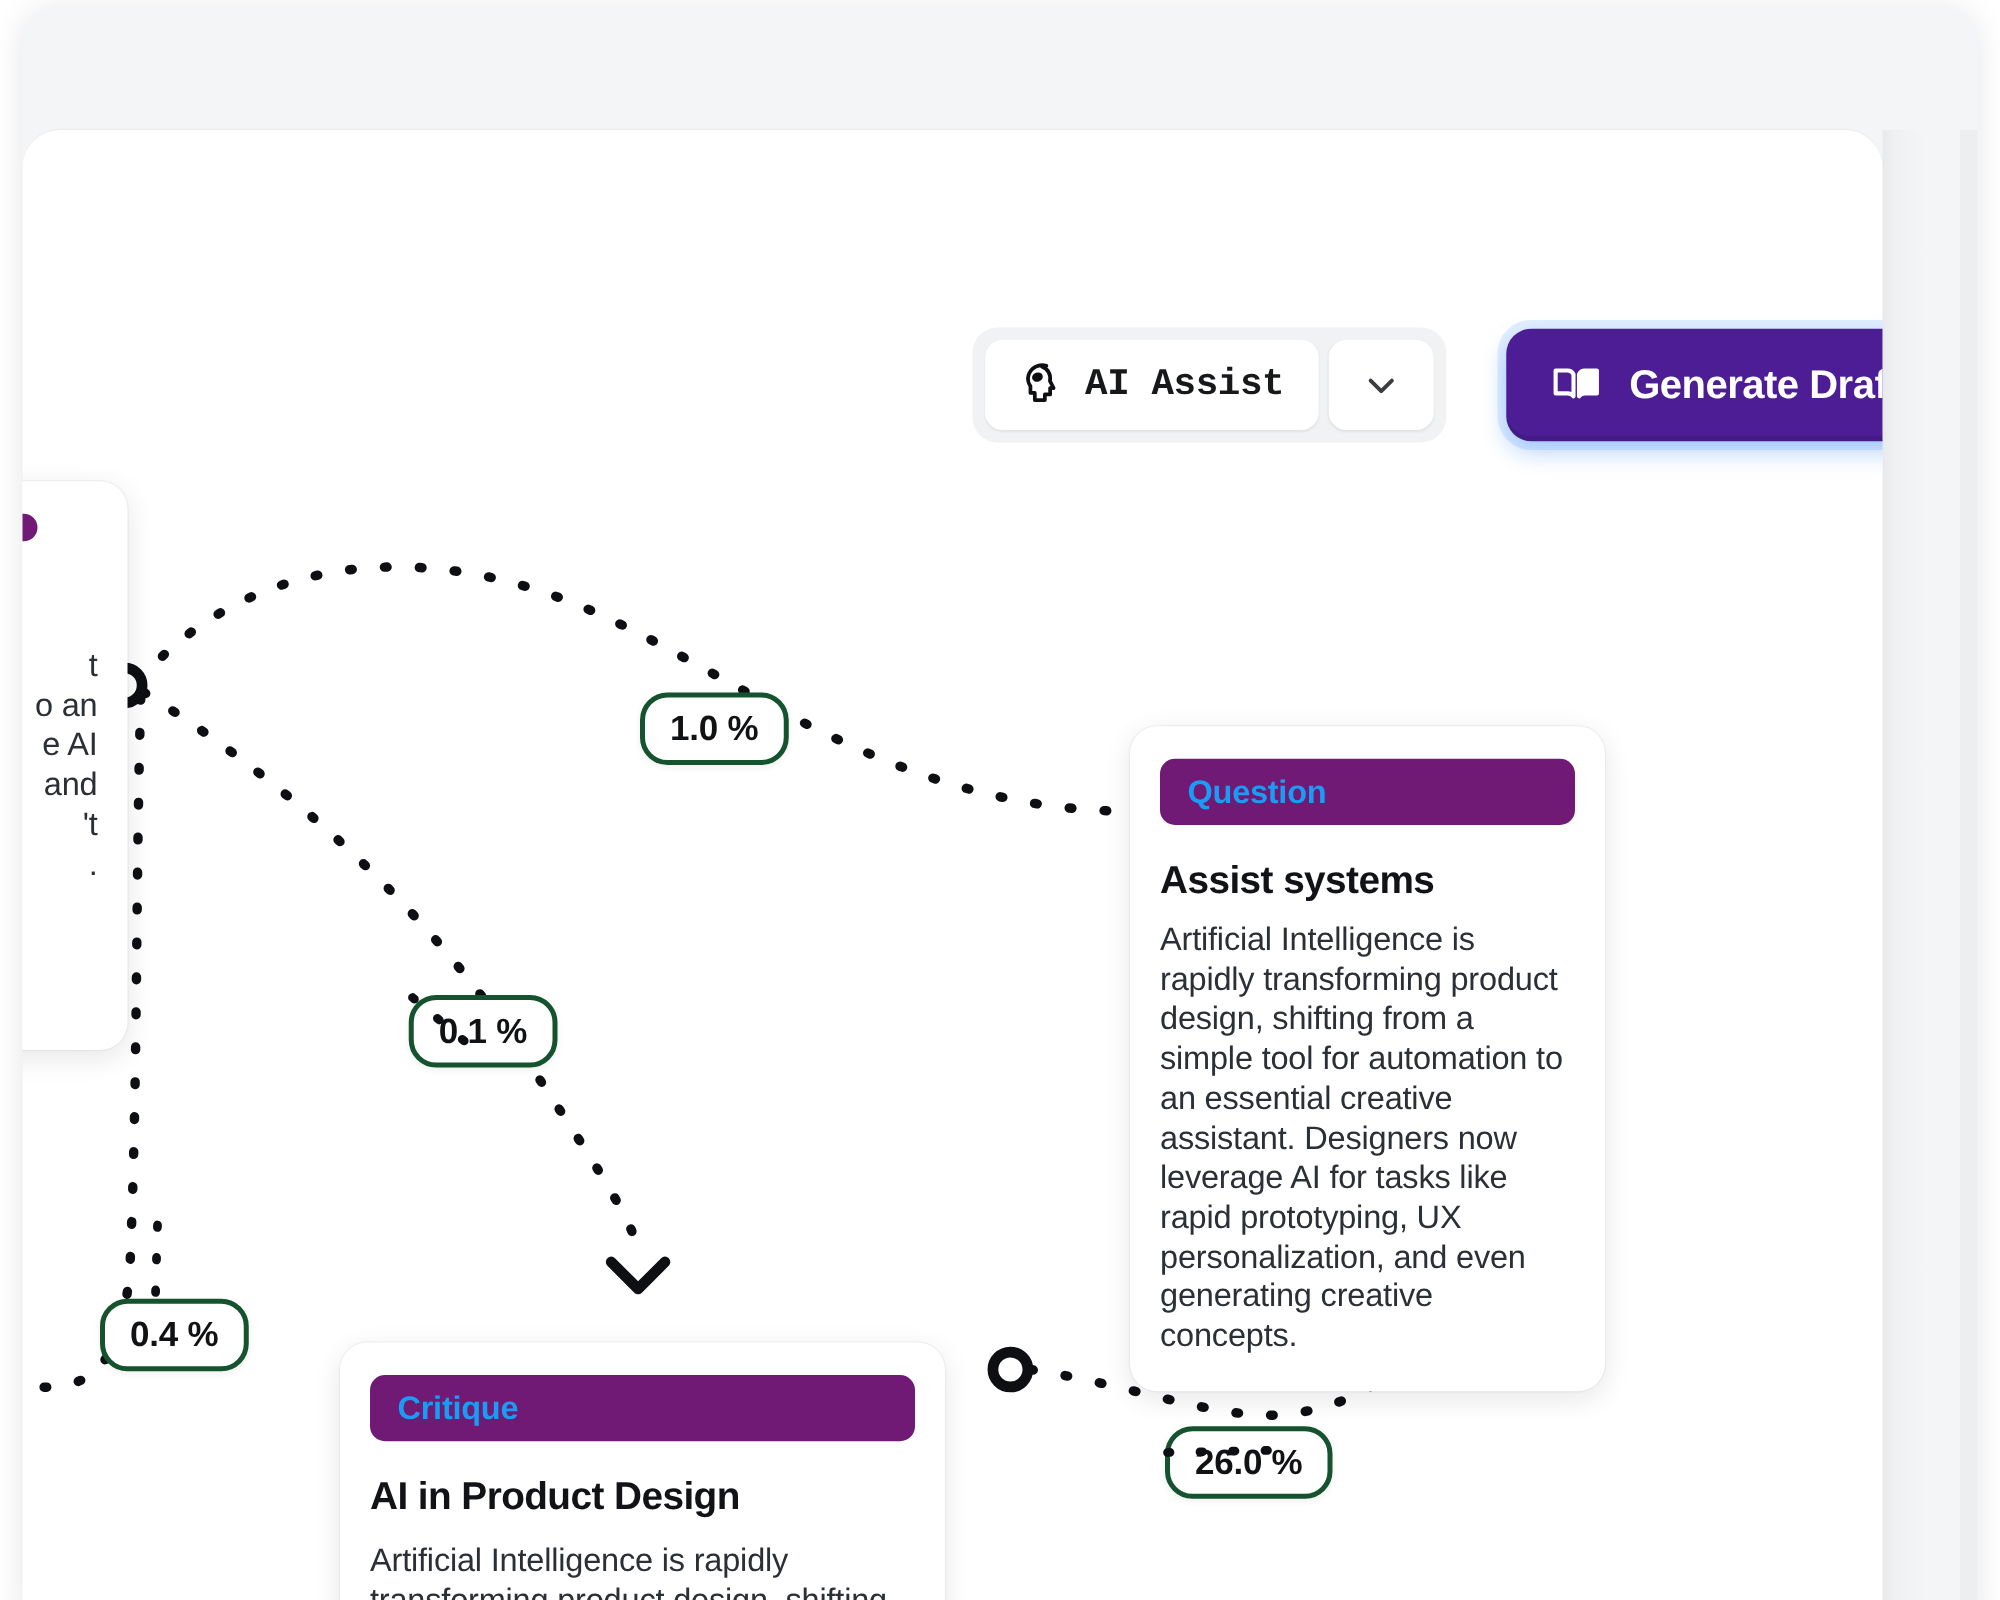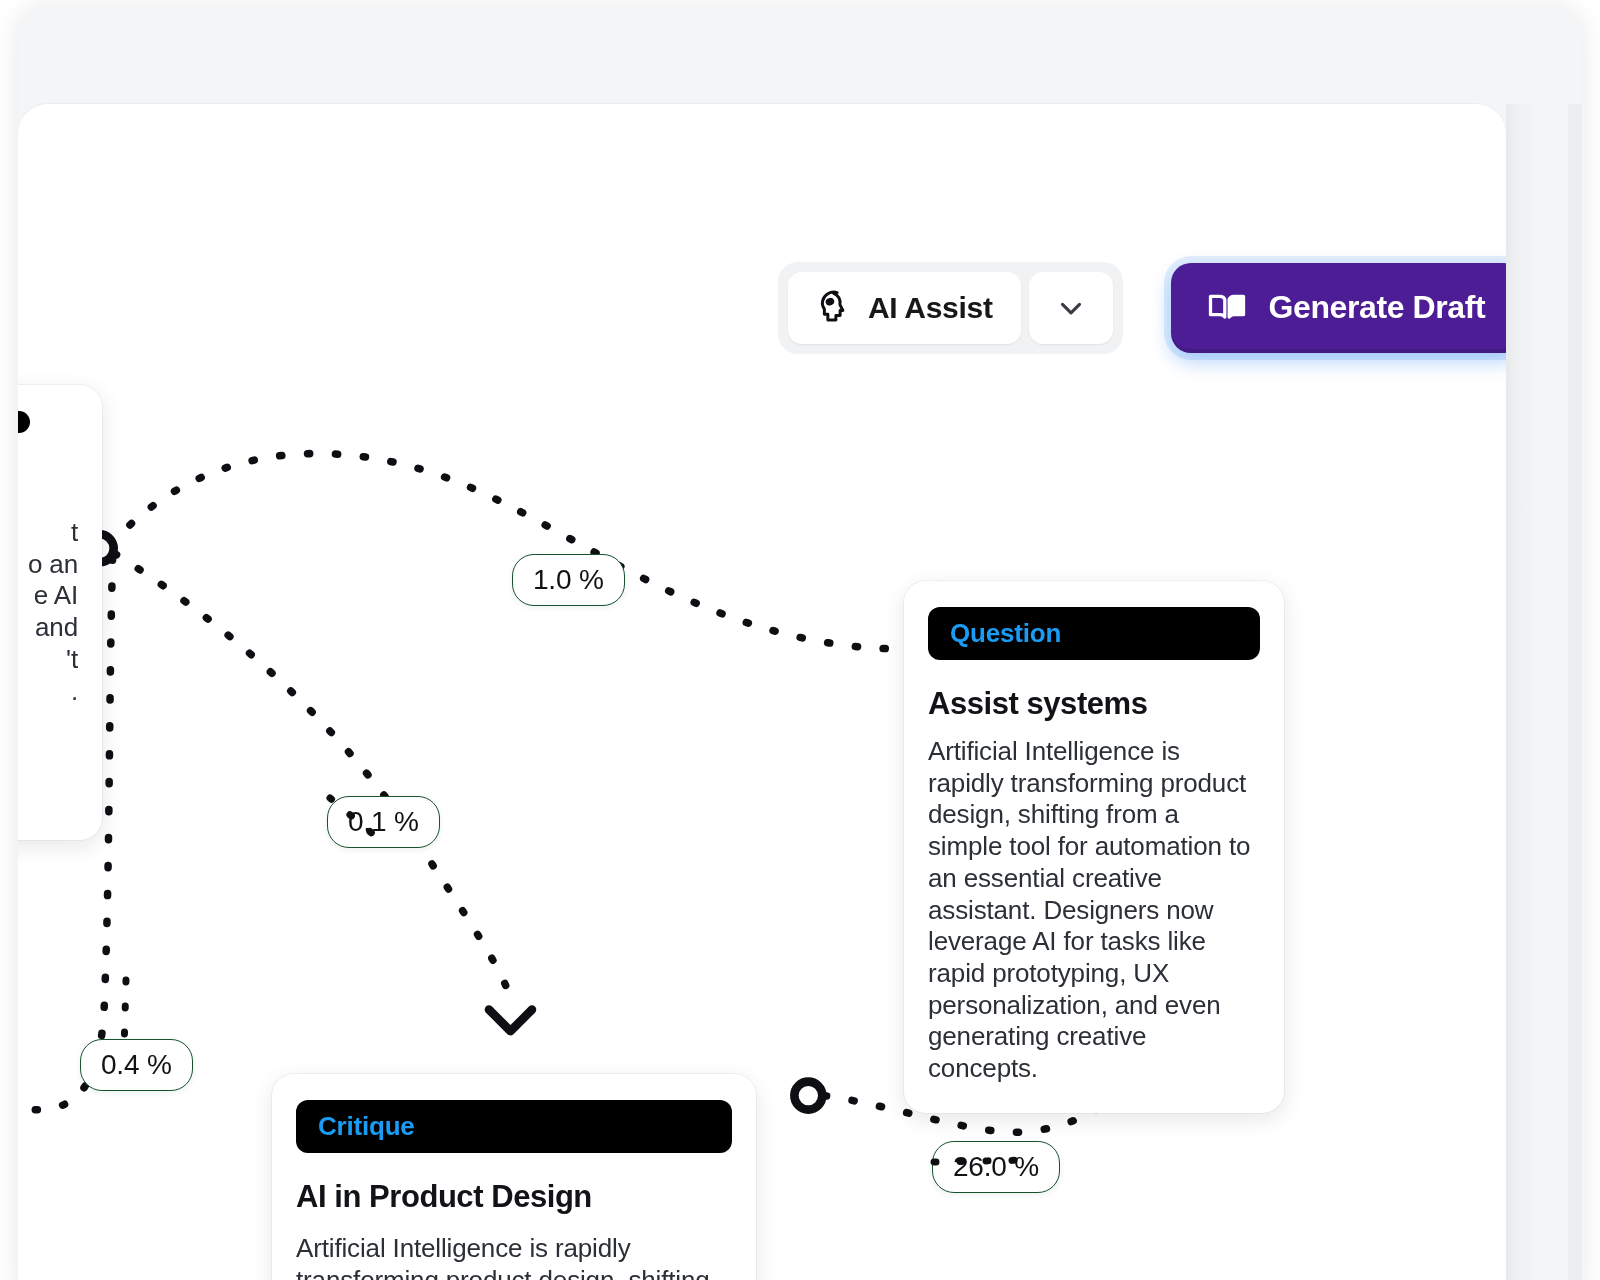--- a/index.html
+++ b/index.html
@@ -93,20 +93,21 @@
   #ai-assist-button {
     display: flex;
     align-items: center;
     gap: 16px;
     background: #ffffff;
     border: none;
     border-radius: 14px;
     padding: 15px 28px 15px 22px;
     cursor: pointer;
     box-shadow: 0 1px 2px rgba(16,24,40,0.07);
+    font-family: Liberation Mono, monospace;
   }
   #ai-assist-button .label {
     font-size: 30px;
     font-weight: 700;
     color: #17181a;
     letter-spacing: -0.3px;
     white-space: nowrap;
   }
 
   #ai-assist-dropdown-button {
@@ -164,21 +165,21 @@
     border-radius: 22px;
     box-shadow:
       0 0 0 1px rgba(16,24,40,0.045),
       0 6px 22px rgba(16,24,40,0.10);
     padding: 26px 24px 28px 24px;
     z-index: 20;
   }
 
   .node-badge {
     display: block;
-    background: #000000;
+    background: #701a75;
     border-radius: 12px;
     padding: 11px 22px;
     font-size: 26px;
     font-weight: 700;
     color: #1a9cf5;
     letter-spacing: -0.2px;
   }
 
   .node-title {
     margin-top: 26px;
@@ -223,25 +224,25 @@
   #node-source .node-badge { width: 300px; }
   #node-source .node-body {
     margin-top: 84px;
     text-align: right;
   }
 
   
   .edge-chip {
     position: absolute;
     background: #ffffff;
-    border: 1px solid #14532d;
+    border: 4px solid #14532d;
     border-radius: 22px;
     padding: 9px 20px;
     font-size: 28px;
-    font-weight: 400;
+    font-weight: 700;
     color: #101214;
     letter-spacing: -0.2px;
     white-space: nowrap;
     box-shadow: 0 2px 6px rgba(16,24,40,0.07);
     z-index: 30;
   }
   #edge-chip-1 { left: 494px; top: 450px; }
   #edge-chip-2 { left: 309px; top: 692px; }
   #edge-chip-3 { left: 62px;  top: 935px; }
   #edge-chip-4 { left: 914px; top: 1037px; }

